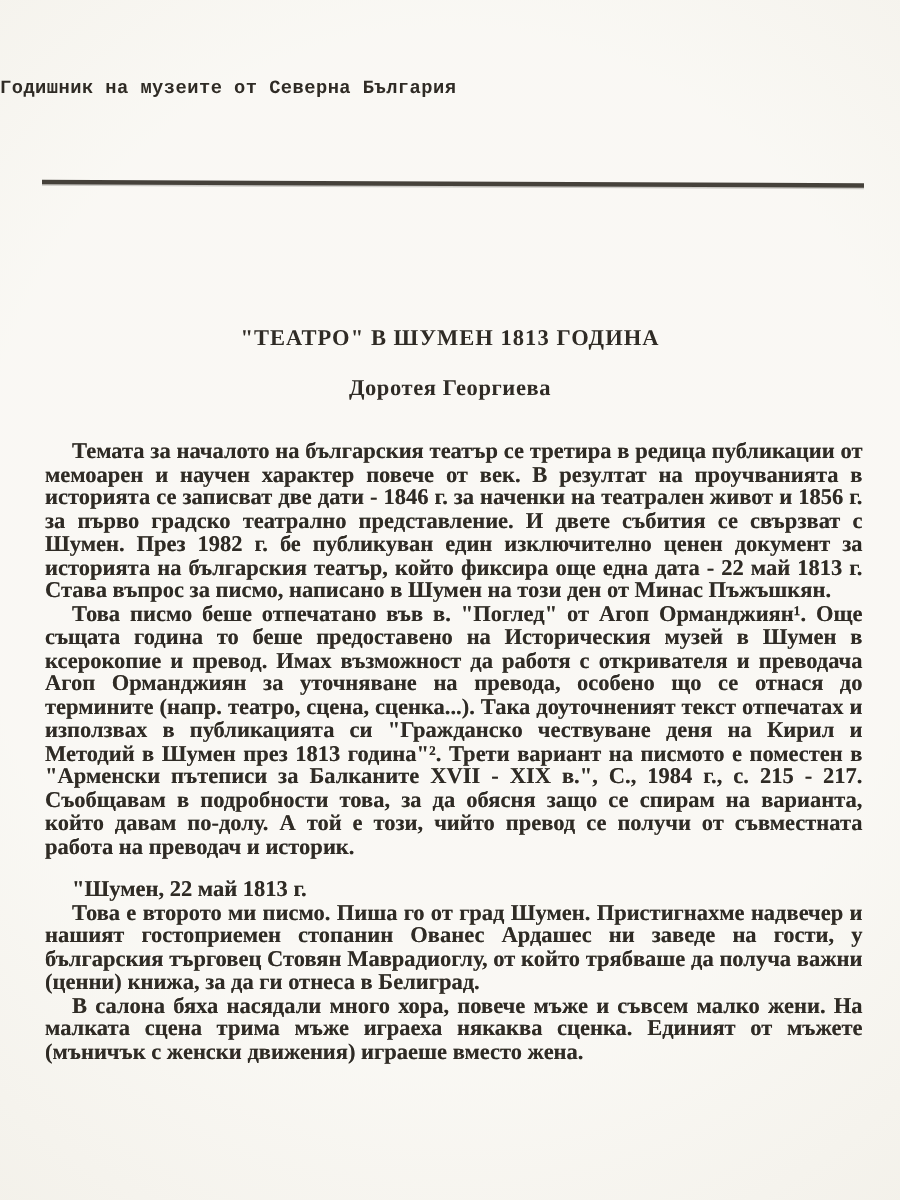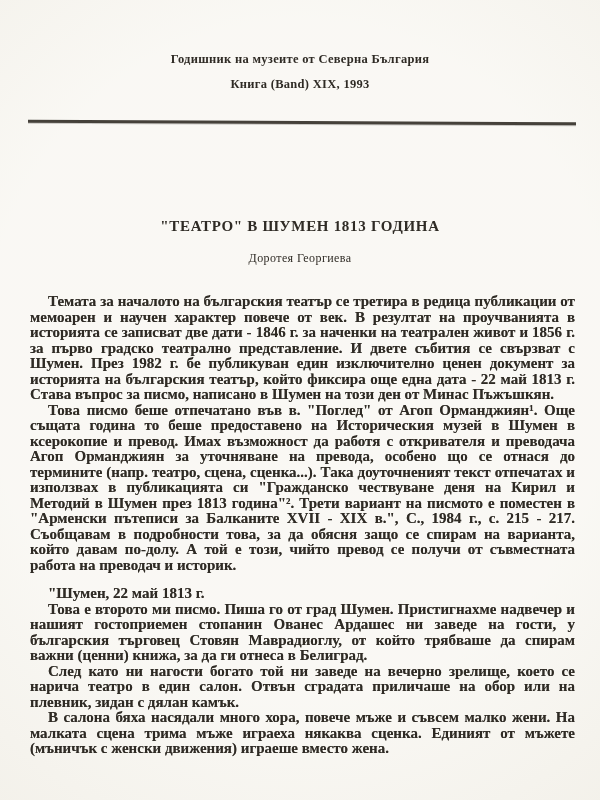--- a/index.html
+++ b/index.html
@@ -11,24 +11,24 @@
       radial-gradient(130% 105% at 50% 45%, rgba(255,255,255,0.55) 40%, rgba(210,205,190,0.25) 100%),
       #f3f0e7;
     position: relative;
     overflow: hidden;
   }
   .page { position: absolute; inset: 0; }
 
   .journal-header {
     position: absolute;
     top: 47px; left: 0; width: 100%;
-    text-align: center;
     font-weight: bold;
     font-size: 12.5px;
     letter-spacing: 0.3px;
+    font-family: Liberation Mono, monospace;
   }
   .journal-header .hline { line-height: 24.5px; }
 
   .rule {
     position: absolute;
     top: 121px; left: 28px;
     width: 548px; height: 3px;
     background: #45413a;
     transform: rotate(0.25deg);
     box-shadow: 0 1px 0 rgba(69,65,58,0.25);
@@ -39,22 +39,22 @@
     top: 218px; left: 0; width: 100%;
     text-align: center;
     font-size: 15px;
     font-weight: bold;
     letter-spacing: 0.7px;
   }
   .article-author {
     position: absolute;
     top: 251px; left: 0; width: 100%;
     text-align: center;
-    font-size: 12px;
-    font-weight: normal;
+    font-size: 15px;
+    font-weight: bold;
     letter-spacing: 0.4px;
   }
 
   .article-body {
     position: absolute;
     top: 294px; left: 30px;
     width: 545px;
     font-size: 15px;
     font-weight: bold;
     line-height: 15.5px;
@@ -66,33 +66,31 @@
   .letter { margin-top: 13px; }
   .letter p { text-indent: 18px; }
 </style>
 </head>
 <body>
 
 <div class="page">
 
   <header class="journal-header">
     <div class="hline">Годишник на музеите от Северна България</div>
-    <div class="hline">Книга  (Band) XIX, 1993</div>
   </header>
 
   <div class="rule"></div>
 
   <h1 class="article-title">"ТЕАТРО" В ШУМЕН 1813 ГОДИНА</h1>
   <div class="article-author">Доротея Георгиева</div>
 
   <main class="article-body">
     <p>Темата за началото на българския театър се третира в редица публикации от мемоарен и научен характер повече от век. В резултат на проучванията в историята се записват две дати - 1846 г. за наченки на театрален живот и 1856 г. за първо градско театрално представление. И двете събития се свързват с Шумен. През 1982 г. бе публикуван един изключително ценен документ за историята на българския театър, който фиксира още една дата - 22 май 1813 г. Става въпрос за писмо, написано в Шумен на този ден от Минас Пъжъшкян.</p>
     <p>Това писмо беше отпечатано във в. "Поглед" от Агоп Орманджиян¹. Още същата година то беше предоставено на Историческия музей в Шумен в ксерокопие и превод. Имах възможност да работя с откривателя и преводача Агоп Орманджиян за уточняване на превода, особено що се отнася до термините (напр. театро, сцена, сценка...). Така доуточненият текст отпечатах и използвах в публикацията си "Гражданско чествуване деня на Кирил и Методий в Шумен през 1813 година"². Трети вариант на писмото е поместен в "Арменски пътеписи за Балканите XVII - XIX в.", С., 1984 г., с. 215 - 217. Съобщавам в подробности това, за да обясня защо се спирам на варианта, който давам по-долу. А той е този, чийто превод се получи от съвместната работа на преводач и историк.</p>
 
     <section class="letter">
       <p>"Шумен, 22 май 1813 г.</p>
-      <p>Това е второто ми писмо. Пиша го от град Шумен. Пристигнахме надвечер и нашият гостоприемен стопанин Ованес Ардашес ни заведе на гости, у българския търговец Стовян Маврадиоглу, от който трябваше да спирам важни (ценни) книжа, за да ги отнеса в Белиград.</p>
-      <p>След като ни нагости богато той ни заведе на вечерно зрелище, което се нарича театро в един салон. Отвън сградата приличаше на обор или на плевник, зидан с дялан камък.</p>
+      <p>Това е второто ми писмо. Пиша го от град Шумен. Пристигнахме надвечер и нашият гостоприемен стопанин Ованес Ардашес ни заведе на гости, у българския търговец Стовян Маврадиоглу, от който трябваше да получа важни (ценни) книжа, за да ги отнеса в Белиград.</p>
       <p>В салона бяха насядали много хора, повече мъже и съвсем малко жени. На малката сцена трима мъже играеха някаква сценка. Единият от мъжете (мъничък с женски движения) играеше вместо жена.</p>
     </section>
   </main>
 
 </div>
 
 </body></html>

